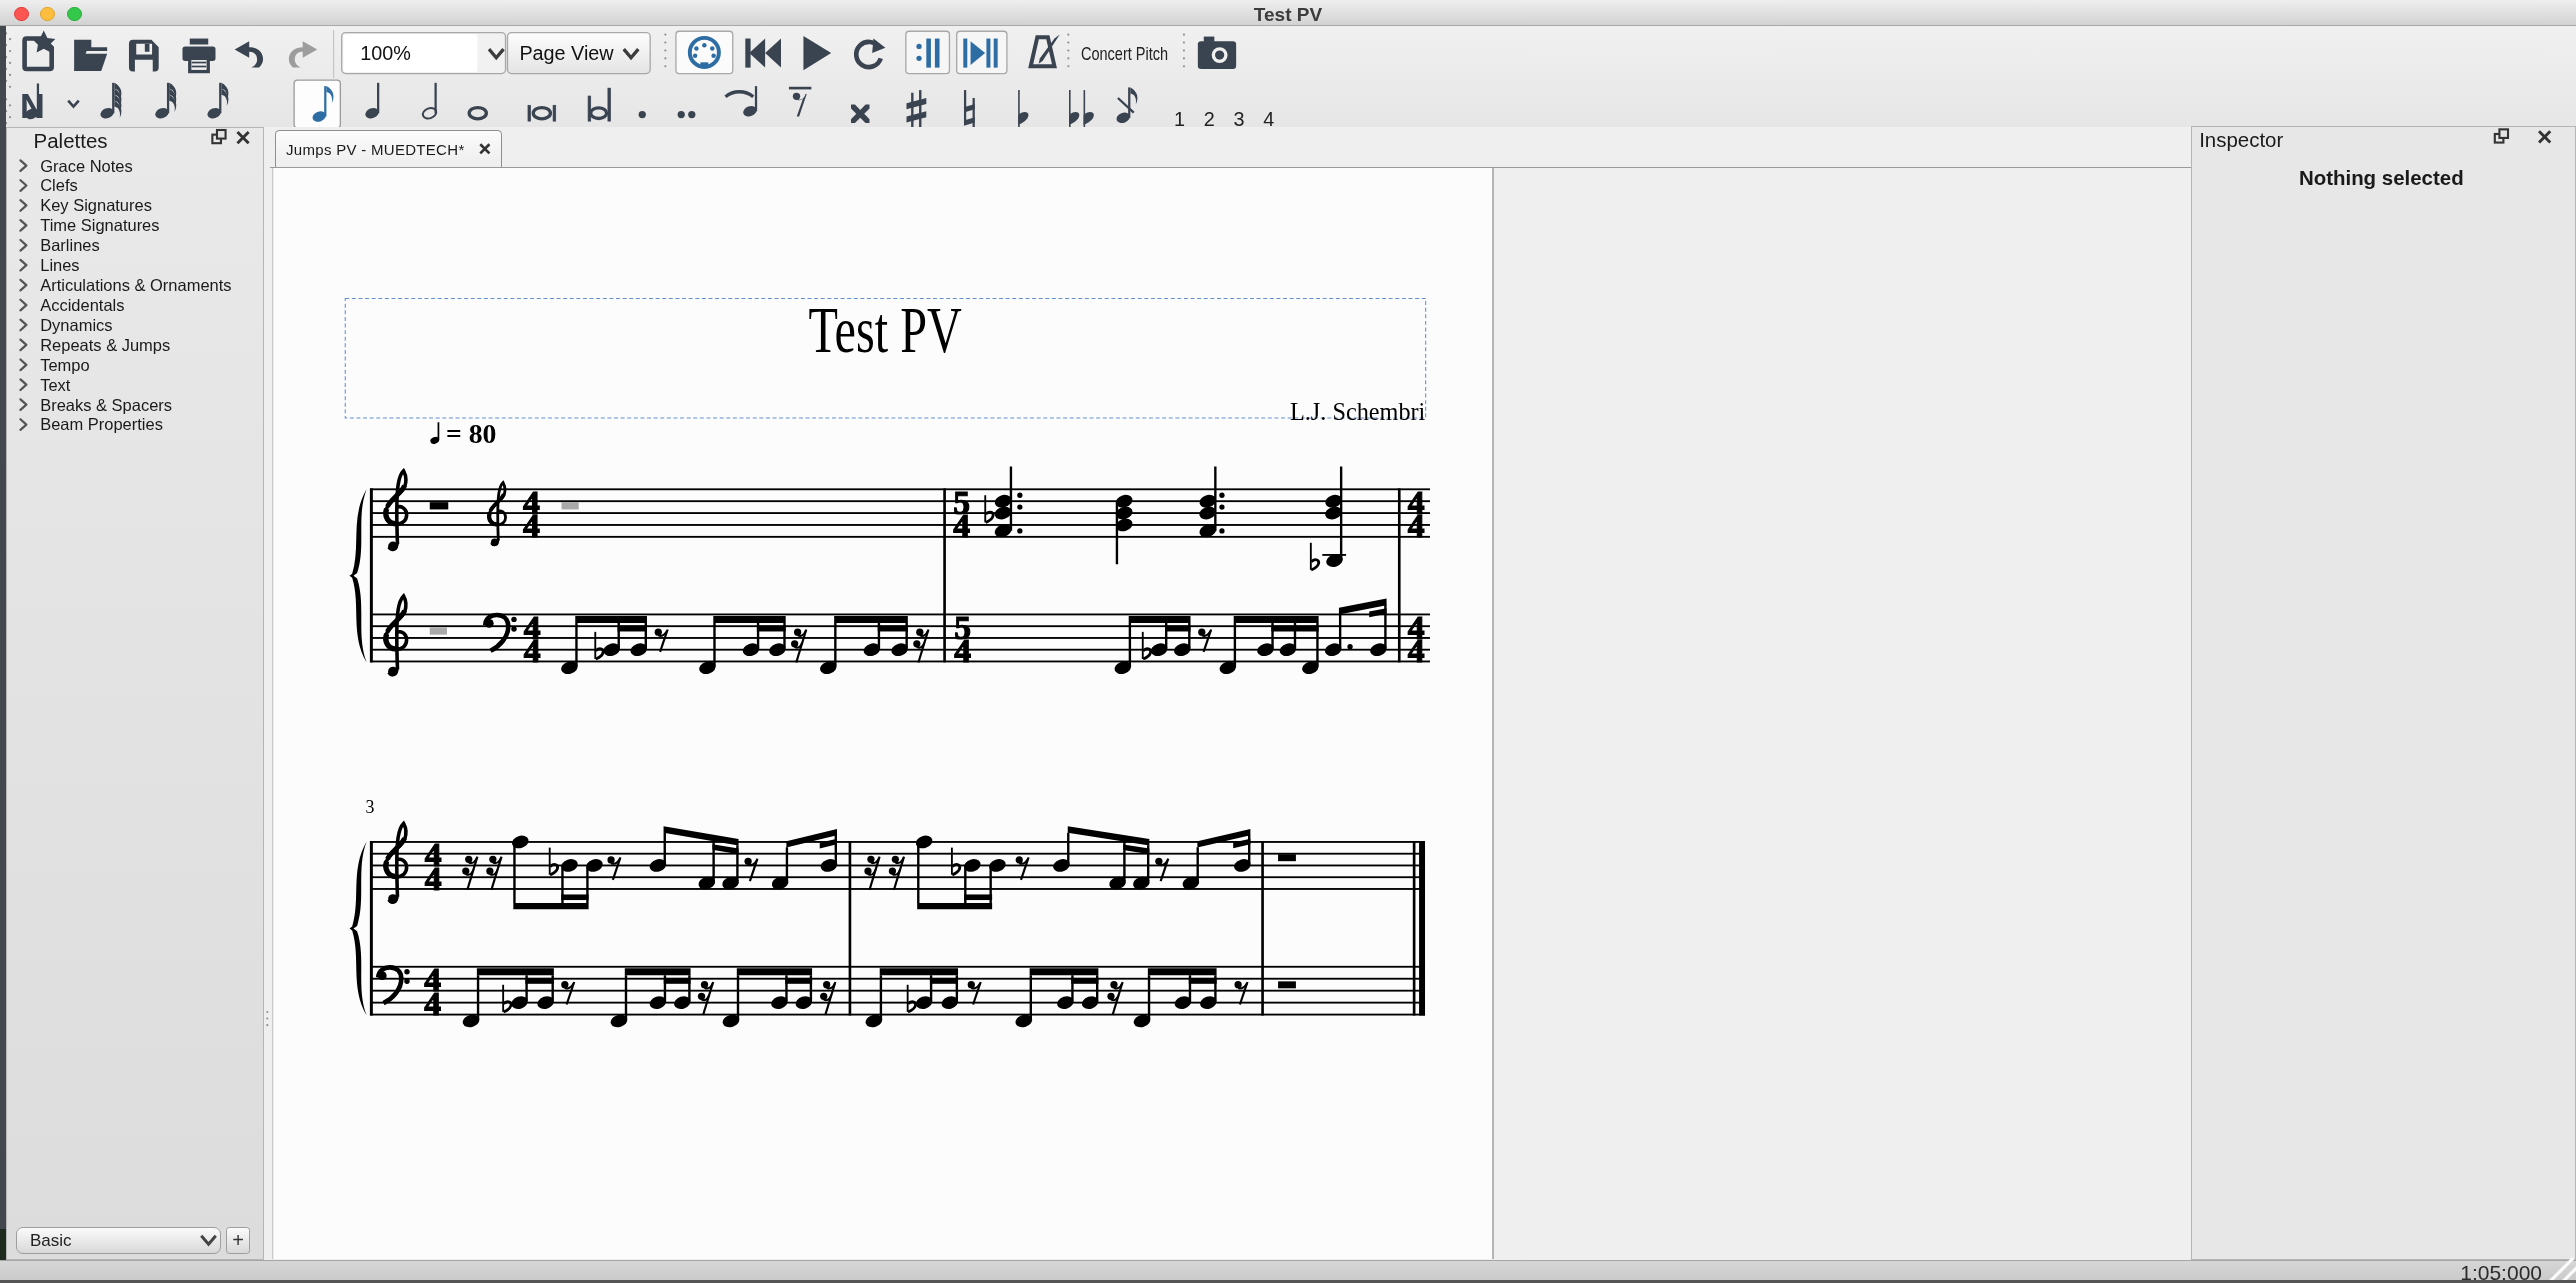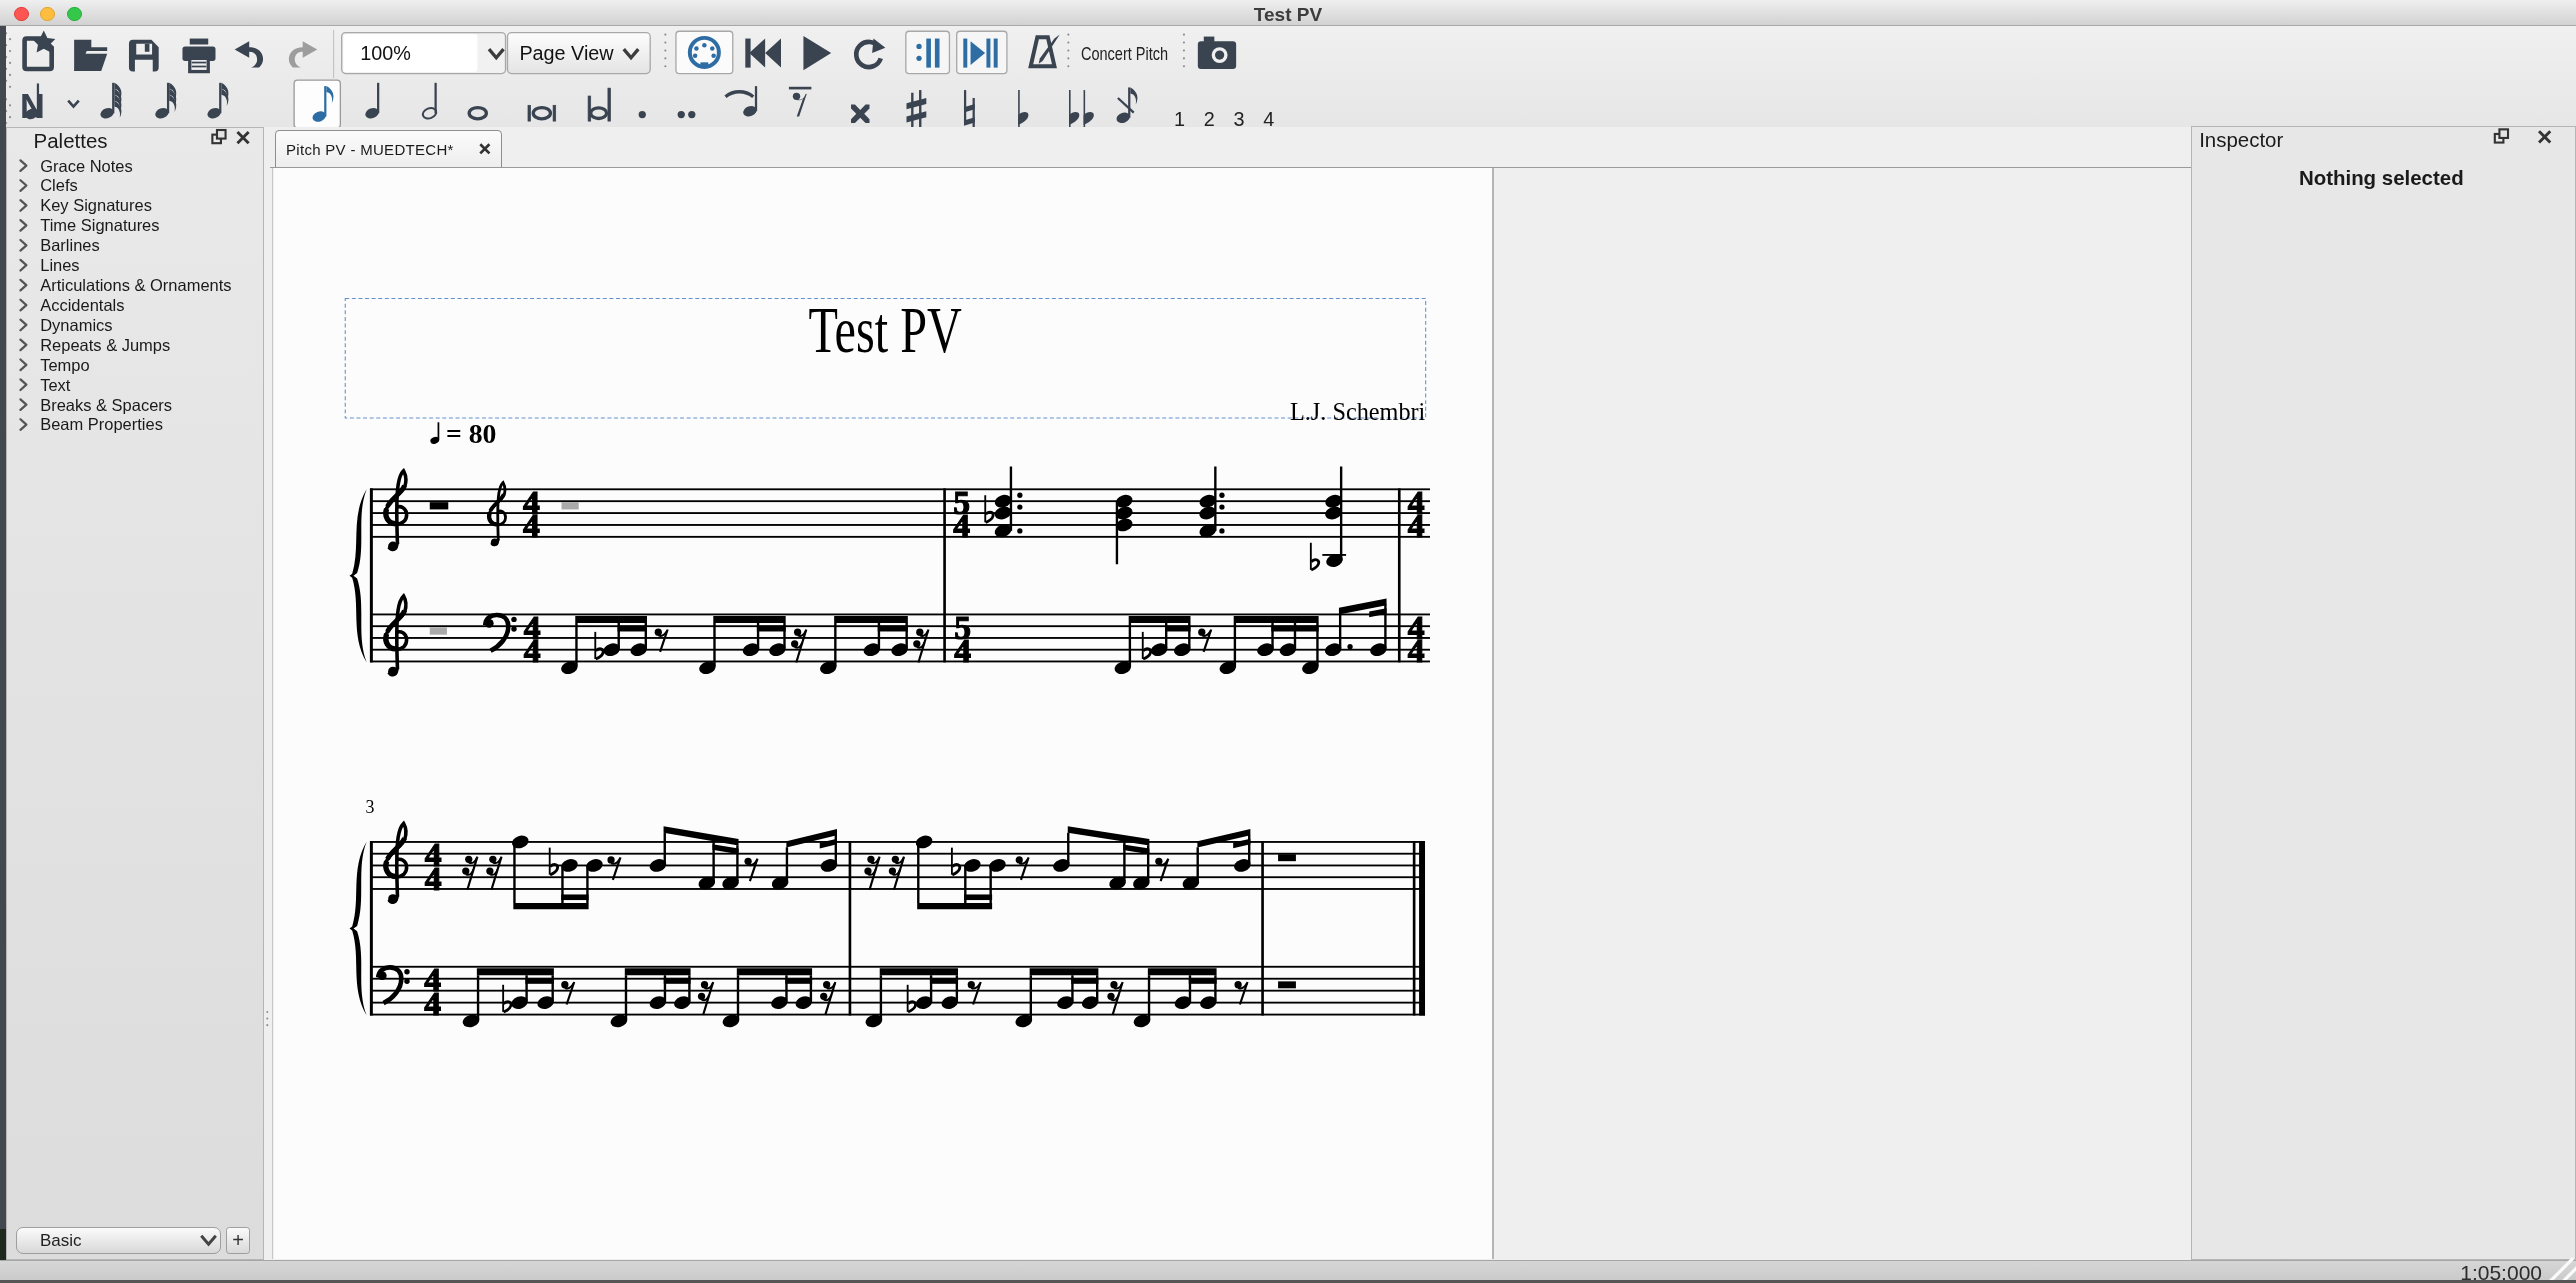--- a/index.html
+++ b/index.html
@@ -241,30 +241,30 @@
       <text x="61" y="530.8" font-size="25" fill="#1a1a1a">Repeats &amp; Jumps</text>
       <path d="M 31,544.0 l 9,8 -9,8" fill="none" stroke="#555" stroke-width="3.4" stroke-linecap="round" stroke-linejoin="round"></path>
       <text x="61" y="561.0" font-size="25" fill="#1a1a1a">Tempo</text>
       <path d="M 31,574.2 l 9,8 -9,8" fill="none" stroke="#555" stroke-width="3.4" stroke-linecap="round" stroke-linejoin="round"></path>
       <text x="61" y="591.2" font-size="25" fill="#1a1a1a">Text</text>
       <path d="M 31,604.4 l 9,8 -9,8" fill="none" stroke="#555" stroke-width="3.4" stroke-linecap="round" stroke-linejoin="round"></path>
       <text x="61" y="621.4" font-size="25" fill="#1a1a1a">Breaks &amp; Spacers</text>
       <path d="M 31,634.5999999999999 l 9,8 -9,8" fill="none" stroke="#555" stroke-width="3.4" stroke-linecap="round" stroke-linejoin="round"></path>
       <text x="61" y="651.5999999999999" font-size="25" fill="#1a1a1a">Beam Properties</text>
     </svg>
-<div class="abs" style="left:16px;top:1227px;width:205px;height:27px;background:linear-gradient(#fbfbfb,#d8d8d8);border:0.7px solid #9e9e9e;border-radius:7px;font-size:17px;color:#222;line-height:26px;padding-left:23px">Basic</div>
+<div class="abs" style="left:16px;top:1227px;width:205px;height:27px;background:linear-gradient(#fbfbfb,#d8d8d8);border:0.7px solid #9e9e9e;border-radius:7px;font-size:17px;color:#222;line-height:26px;padding-left:13px">Basic</div>
 <svg class="abs" style="left:196px;top:1233px" width="26.4" height="16" viewBox="0 0 40 24">
       <path d="M 8,4 l 11,13 11,-13" fill="none" stroke="#444" stroke-width="4.5"></path>
     </svg>
 <div class="abs" style="left:226px;top:1227px;width:24.4px;height:27px;background:linear-gradient(#fbfbfb,#d8d8d8);border:0.7px solid #9e9e9e;border-radius:3.3px;font-size:20px;color:#333;line-height:24.4px;text-align:center">+</div>
 
 <div class="abs" style="left:264px;top:127px;width:1927px;height:1133px;background:#efefef"></div>
 
 <div class="abs" style="left:275px;top:130px;width:227px;height:38px;background:linear-gradient(#fbfbfb,#ededed);border:0.7px solid #8e8e8e;border-bottom:none;border-radius:4.6px 4.6px 0 0"></div>
-<div class="abs" style="left:286px;top:141px;font-size:15px;letter-spacing:0.3px;color:#1a1a1a">Pitch PV - MUEDTECH*</div>
+<div class="abs" style="left:286px;top:141px;font-size:15px;letter-spacing:0.3px;color:#1a1a1a">Jumps PV - MUEDTECH*</div>
 <svg class="abs" style="left:477px;top:141px" width="17" height="17" viewBox="0 0 26 26">
       <path d="M 5,5 l 14,14 M 19,5 l -14,14" stroke="#333" stroke-width="4"></path>
     </svg>
 <div class="abs" style="left:270px;top:167px;width:1921px;height:1.3px;background:#9a9a9a"></div>
 
 <div class="abs" style="left:272px;top:168px;width:1.3px;height:1091px;background:#c8c8c8"></div>
 <div class="abs" style="left:274px;top:168px;width:1218px;height:1091px;background:#fcfcfc"></div>
 <div class="abs" style="left:1492px;top:168px;width:2px;height:1091px;background:#b5b5b5"></div>
 
 <svg class="abs" style="left:270px;top:168px" width="1223" height="1091" viewBox="408 255 1851 1652">

